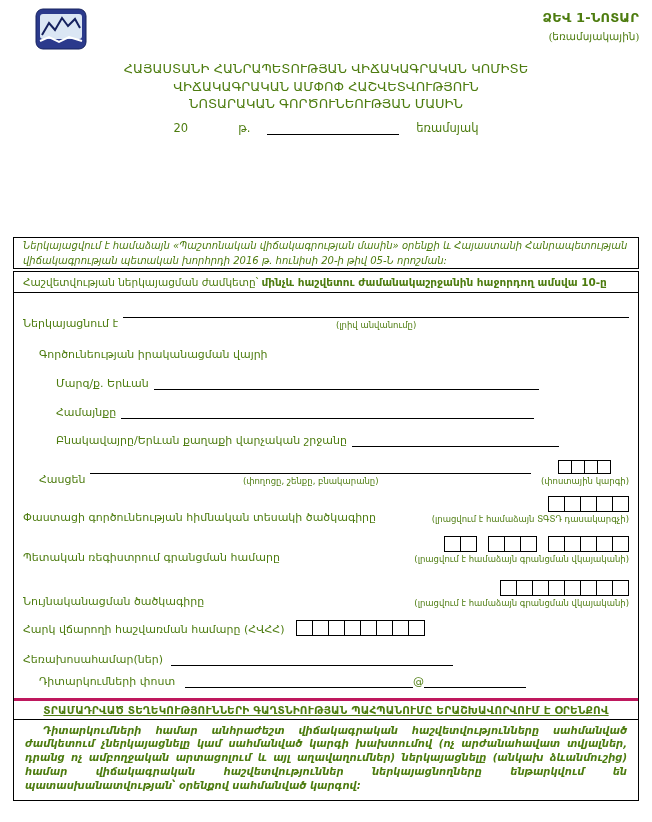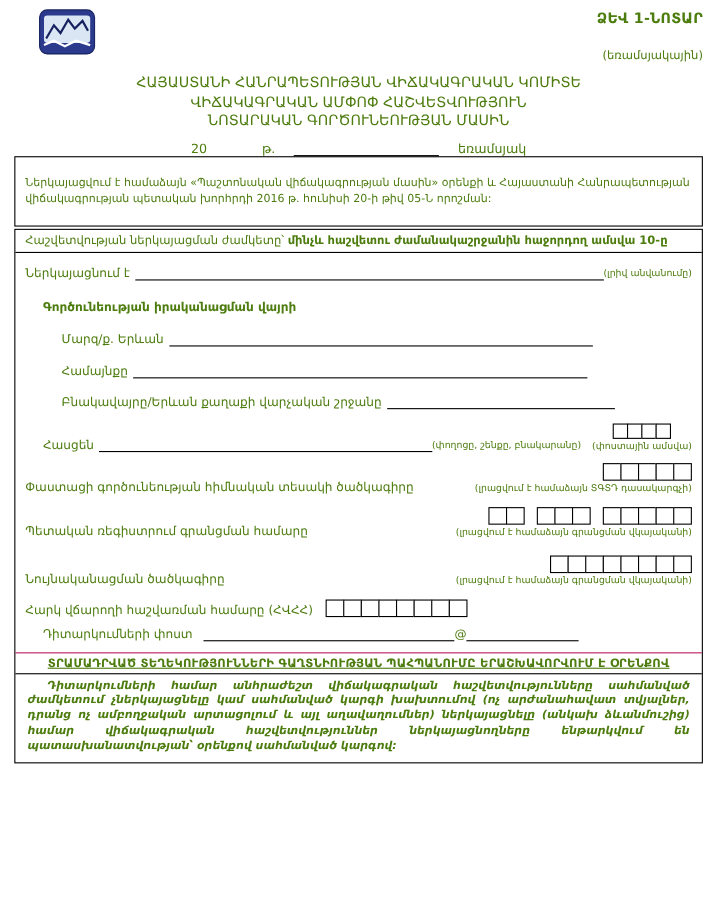--- a/index.html
+++ b/index.html
@@ -6,48 +6,48 @@
   html, body { margin: 0; padding: 0; background: #ffffff; }
   .page {
     width: 652px; height: 822px; background: #ffffff; color: #4d7c0f;
     font-family: "DejaVu Sans", sans-serif; position: relative;
     padding: 8px 13px 0; overflow: hidden;
   }
   .top { display: flex; align-items: flex-start; }
   .logo { margin-left: 22px; line-height: 0; }
   .form-id { margin-left: auto; text-align: right; padding-top: 2px; }
   .form-code { font-weight: bold; font-size: 13px; letter-spacing: .2px; }
-  .form-period { font-size: 10.5px; margin-top: 20px; }
+  .form-period { font-size: 10.5px; margin-top: 5px; font-family: Liberation Serif, serif; }
   .title { text-align: center; font-weight: normal; font-size: 13px; line-height: 1.35; margin-top: 10px; }
   .dateline { font-size: 11.5px; margin-top: 8px; display: flex; justify-content: center; align-items: flex-end; gap: 17px; }
   .yeargap { display: inline-block; width: 16px; height: 12px; }
   .dl-fill { display: inline-block; width: 132px; border-bottom: 1px solid #000; height: 12px; }
-  .boxA { border: 1px solid #000; padding: 16px 9px; font-size: 10px; line-height: 1.5; }
+  .boxA { border: 1px solid #000; margin-top: 102px; padding: 0 9px; font-size: 10px; line-height: 1.5; font-style: italic; }
   .boxB { border: 1px solid #000; margin-top: 2px; }
   .deadline { padding: 4px 9px; font-size: 10.5px; border-bottom: 1px solid #000; }
   .deadline b { font-weight: bold; }
   .fields { padding: 6px 9px 10px; font-size: 11px; }
   .frow { display: flex; align-items: flex-end; margin-top: 15px; }
   .flabel { white-space: nowrap; }
   .fill { display: inline-block; border-bottom: 1px solid #000; height: 13px; }
-  .fw { flex: 1; display: flex; flex-direction: row; margin-left: 5px; min-width: 0; }
+  .fw { flex: 1; display: flex; flex-direction: column; margin-left: 5px; min-width: 0; }
   .fw .fill { width: 100%; }
   .hint { font-size: 8.5px; text-align: center; margin-top: 2px; white-space: nowrap; }
   .boxes { display: flex; }
   .cbox { width: 17px; height: 16px; border: 1px solid #000; margin-left: -1px; background: #fff; }
   .cbox:first-child { margin-left: 0; }
   .boxes.small .cbox { width: 14px; height: 14px; }
   .bw { display: flex; flex-direction: column; align-items: flex-end; }
   .bw .hint { text-align: right; }
   .boxes-row { display: flex; gap: 11px; }
-  .sect { font-weight: bold; margin-top: 18px; padding-left: 16px; font-size: 11px; }
+  .sect { font-weight: normal; margin-top: 18px; padding-left: 16px; font-size: 11px; }
   .ind1 { padding-left: 16px; }
   .ind2 { padding-left: 33px; }
   .mra { margin-left: auto; }
-  .confid { border-top: 1px solid #be185d; text-align: center; font-weight: bold; font-size: 10.5px; padding: 3px 6px; text-decoration: underline; letter-spacing: .2px; }
+  .confid { border-top: 3px solid #be185d; text-align: center; font-weight: bold; font-size: 10.5px; padding: 3px 6px; text-decoration: underline; letter-spacing: .2px; }
   .warning { border-top: 1px solid #000; font-style: italic; font-weight: bold; font-size: 10px; line-height: 1.38; padding: 4px 11px 7px; text-align: justify; text-indent: 18px; }
 </style>
 </head>
 <body>
 
 <div class="page">
 
   <div class="top">
     <div class="logo">
       <svg width="52" height="42" viewBox="0 0 52 42" aria-hidden="true">
@@ -128,21 +128,21 @@
           <span class="fill"></span>
           <span class="hint">(փողոցը, շենքը, բնակարանը)</span>
         </span>
         <span class="bw" style="margin-left:10px; align-items:center;">
           <span class="boxes small">
               <span class="cbox"></span>
               <span class="cbox"></span>
               <span class="cbox"></span>
               <span class="cbox"></span>
             </span>
-          <span class="hint">(փոստային ամսվա)</span>
+          <span class="hint">(փոստային կարգի)</span>
         </span>
       </div>
 
       <div class="frow" style="margin-top:10px">
         <span class="flabel">Փաստացի գործունեության հիմնական տեսակի ծածկագիրը</span>
         <span class="bw mra">
           <span class="boxes">
               <span class="cbox"></span>
               <span class="cbox"></span>
               <span class="cbox"></span>
@@ -202,20 +202,24 @@
             <span class="cbox"></span>
             <span class="cbox"></span>
             <span class="cbox"></span>
             <span class="cbox"></span>
             <span class="cbox"></span>
             <span class="cbox"></span>
             <span class="cbox"></span>
           </span>
       </div>
 
+      <div class="frow" style="margin-top:17px">
+        <span class="flabel">Հեռախոսահամար(ներ)</span>
+        <span class="fill" style="width:282px; margin-left:8px"></span>
+      </div>
 
       <div class="frow" style="margin-top:9px">
         <span class="flabel ind1">Դիտարկումների փոստ</span>
         <span class="fill" style="width:228px; margin-left:10px"></span>
         <span>@</span>
         <span class="fill" style="width:102px"></span>
       </div>
 
     </div>
 

